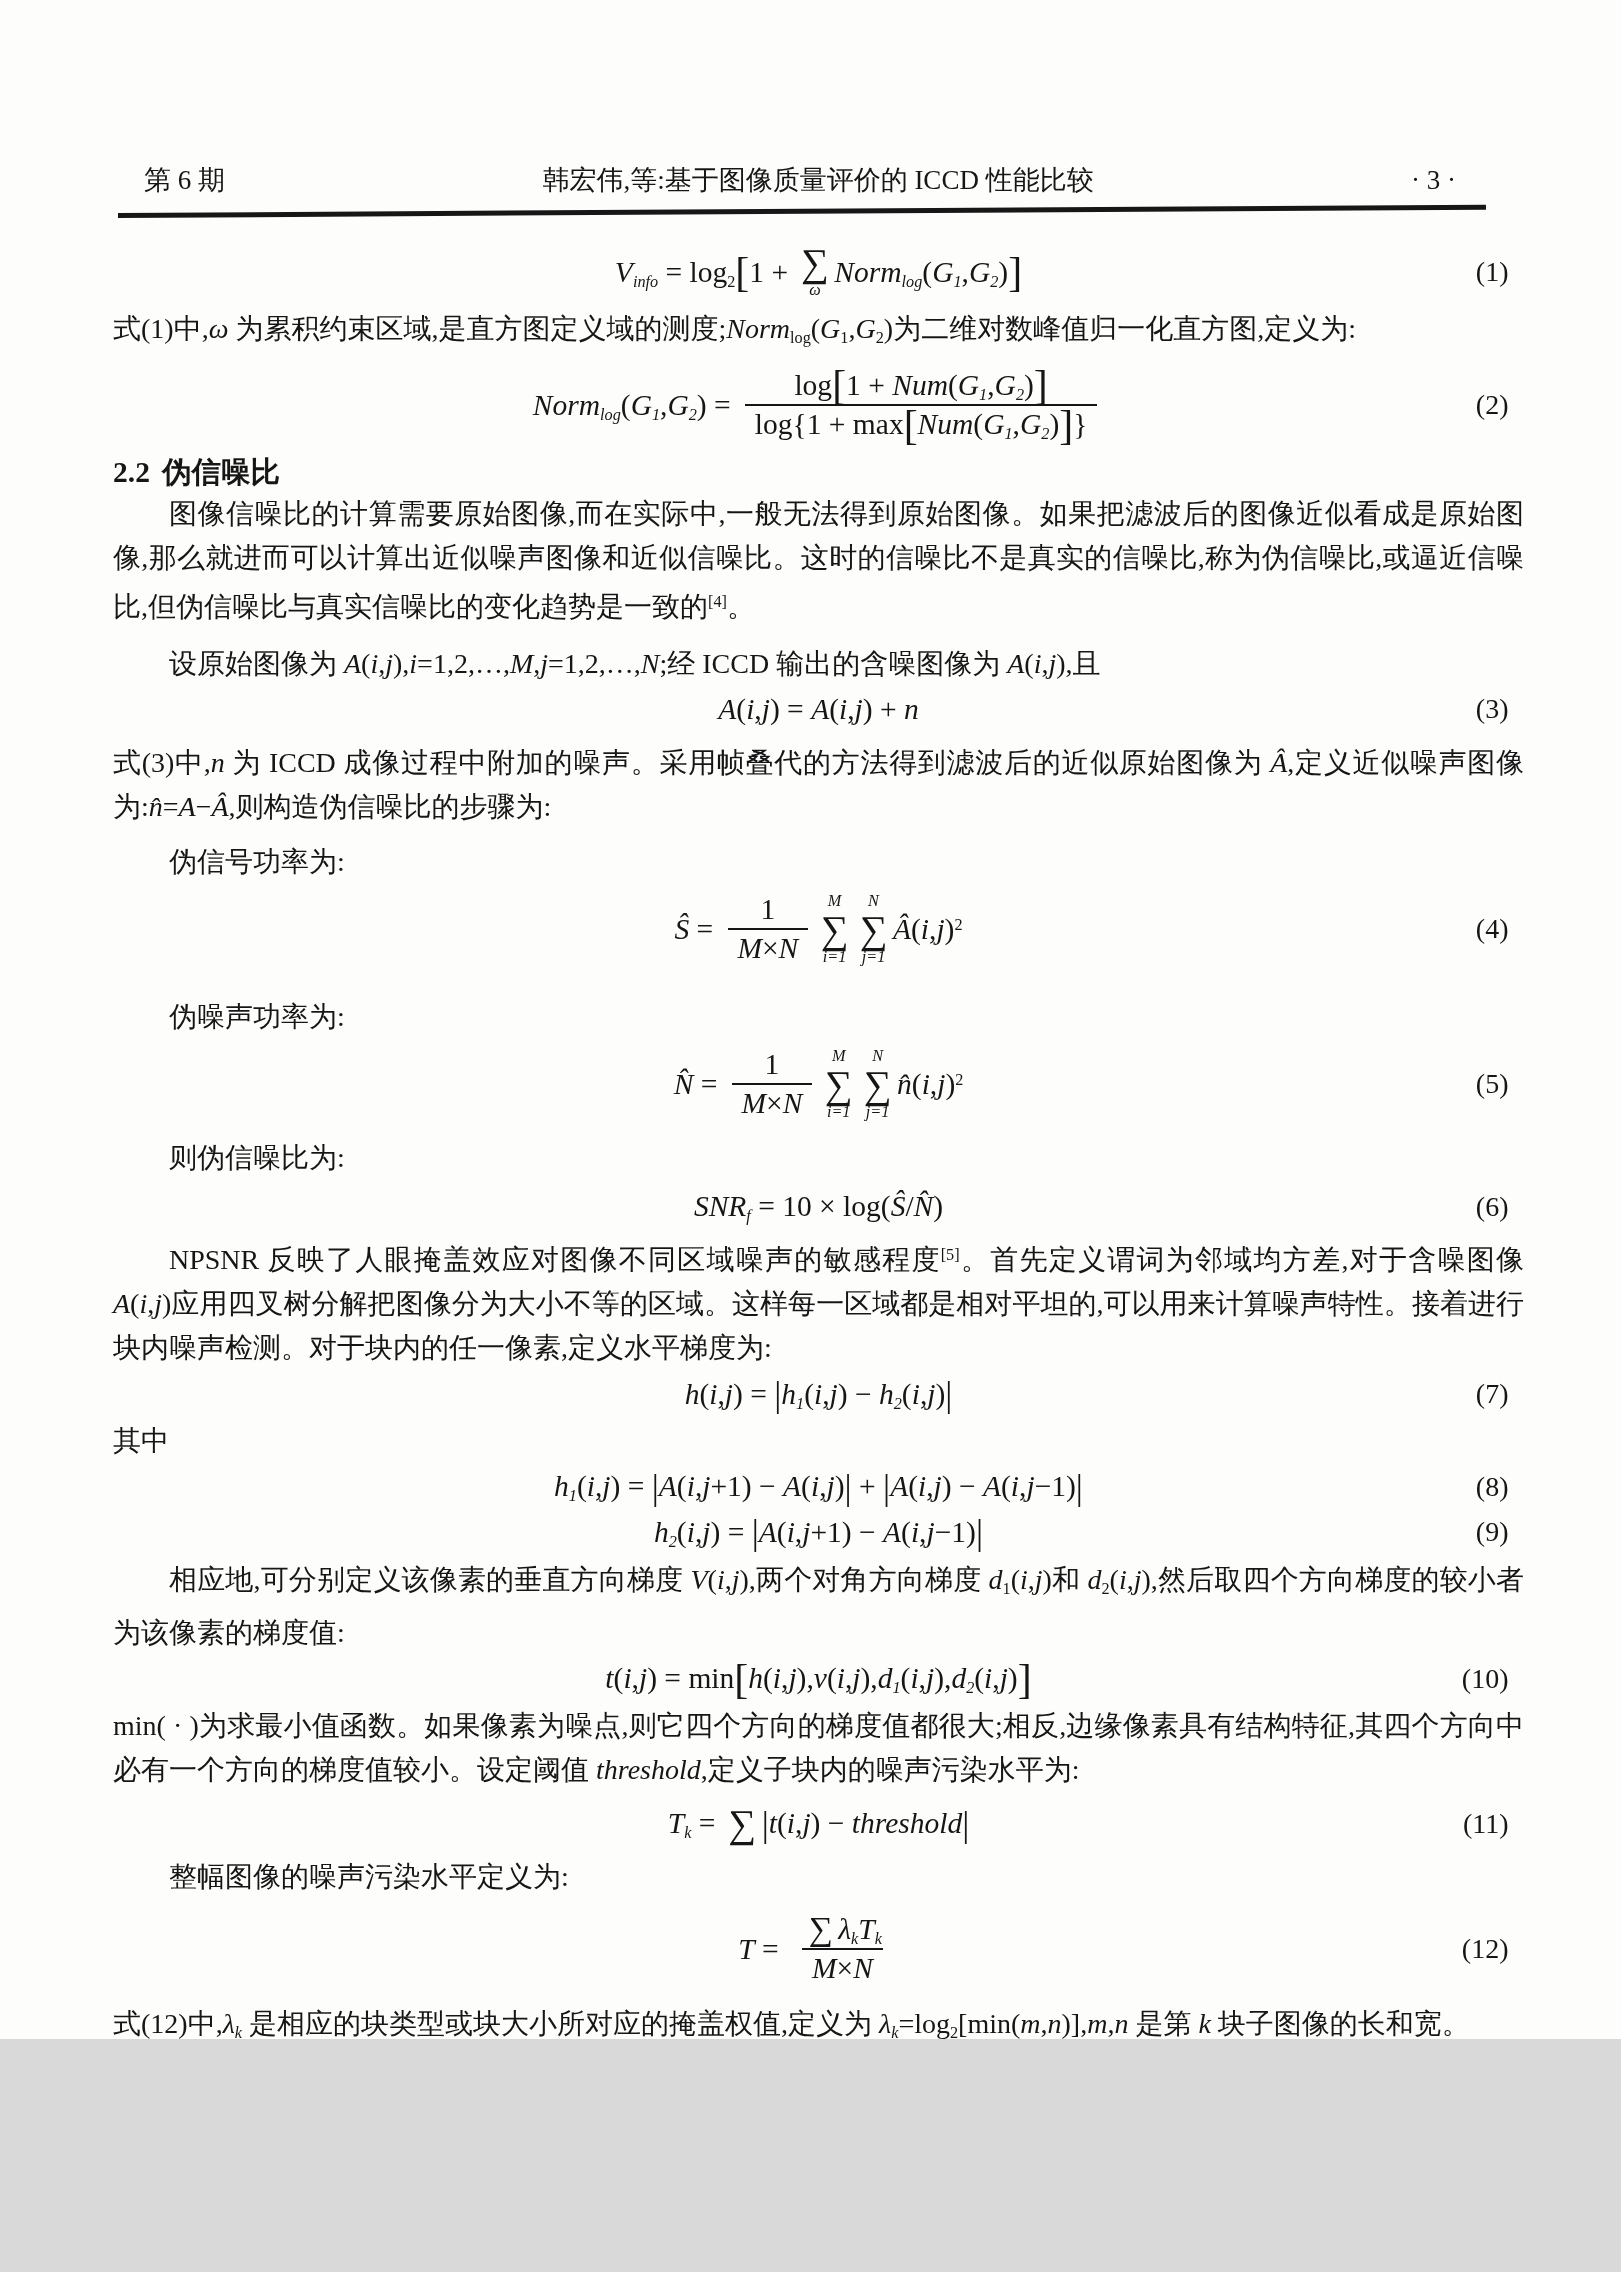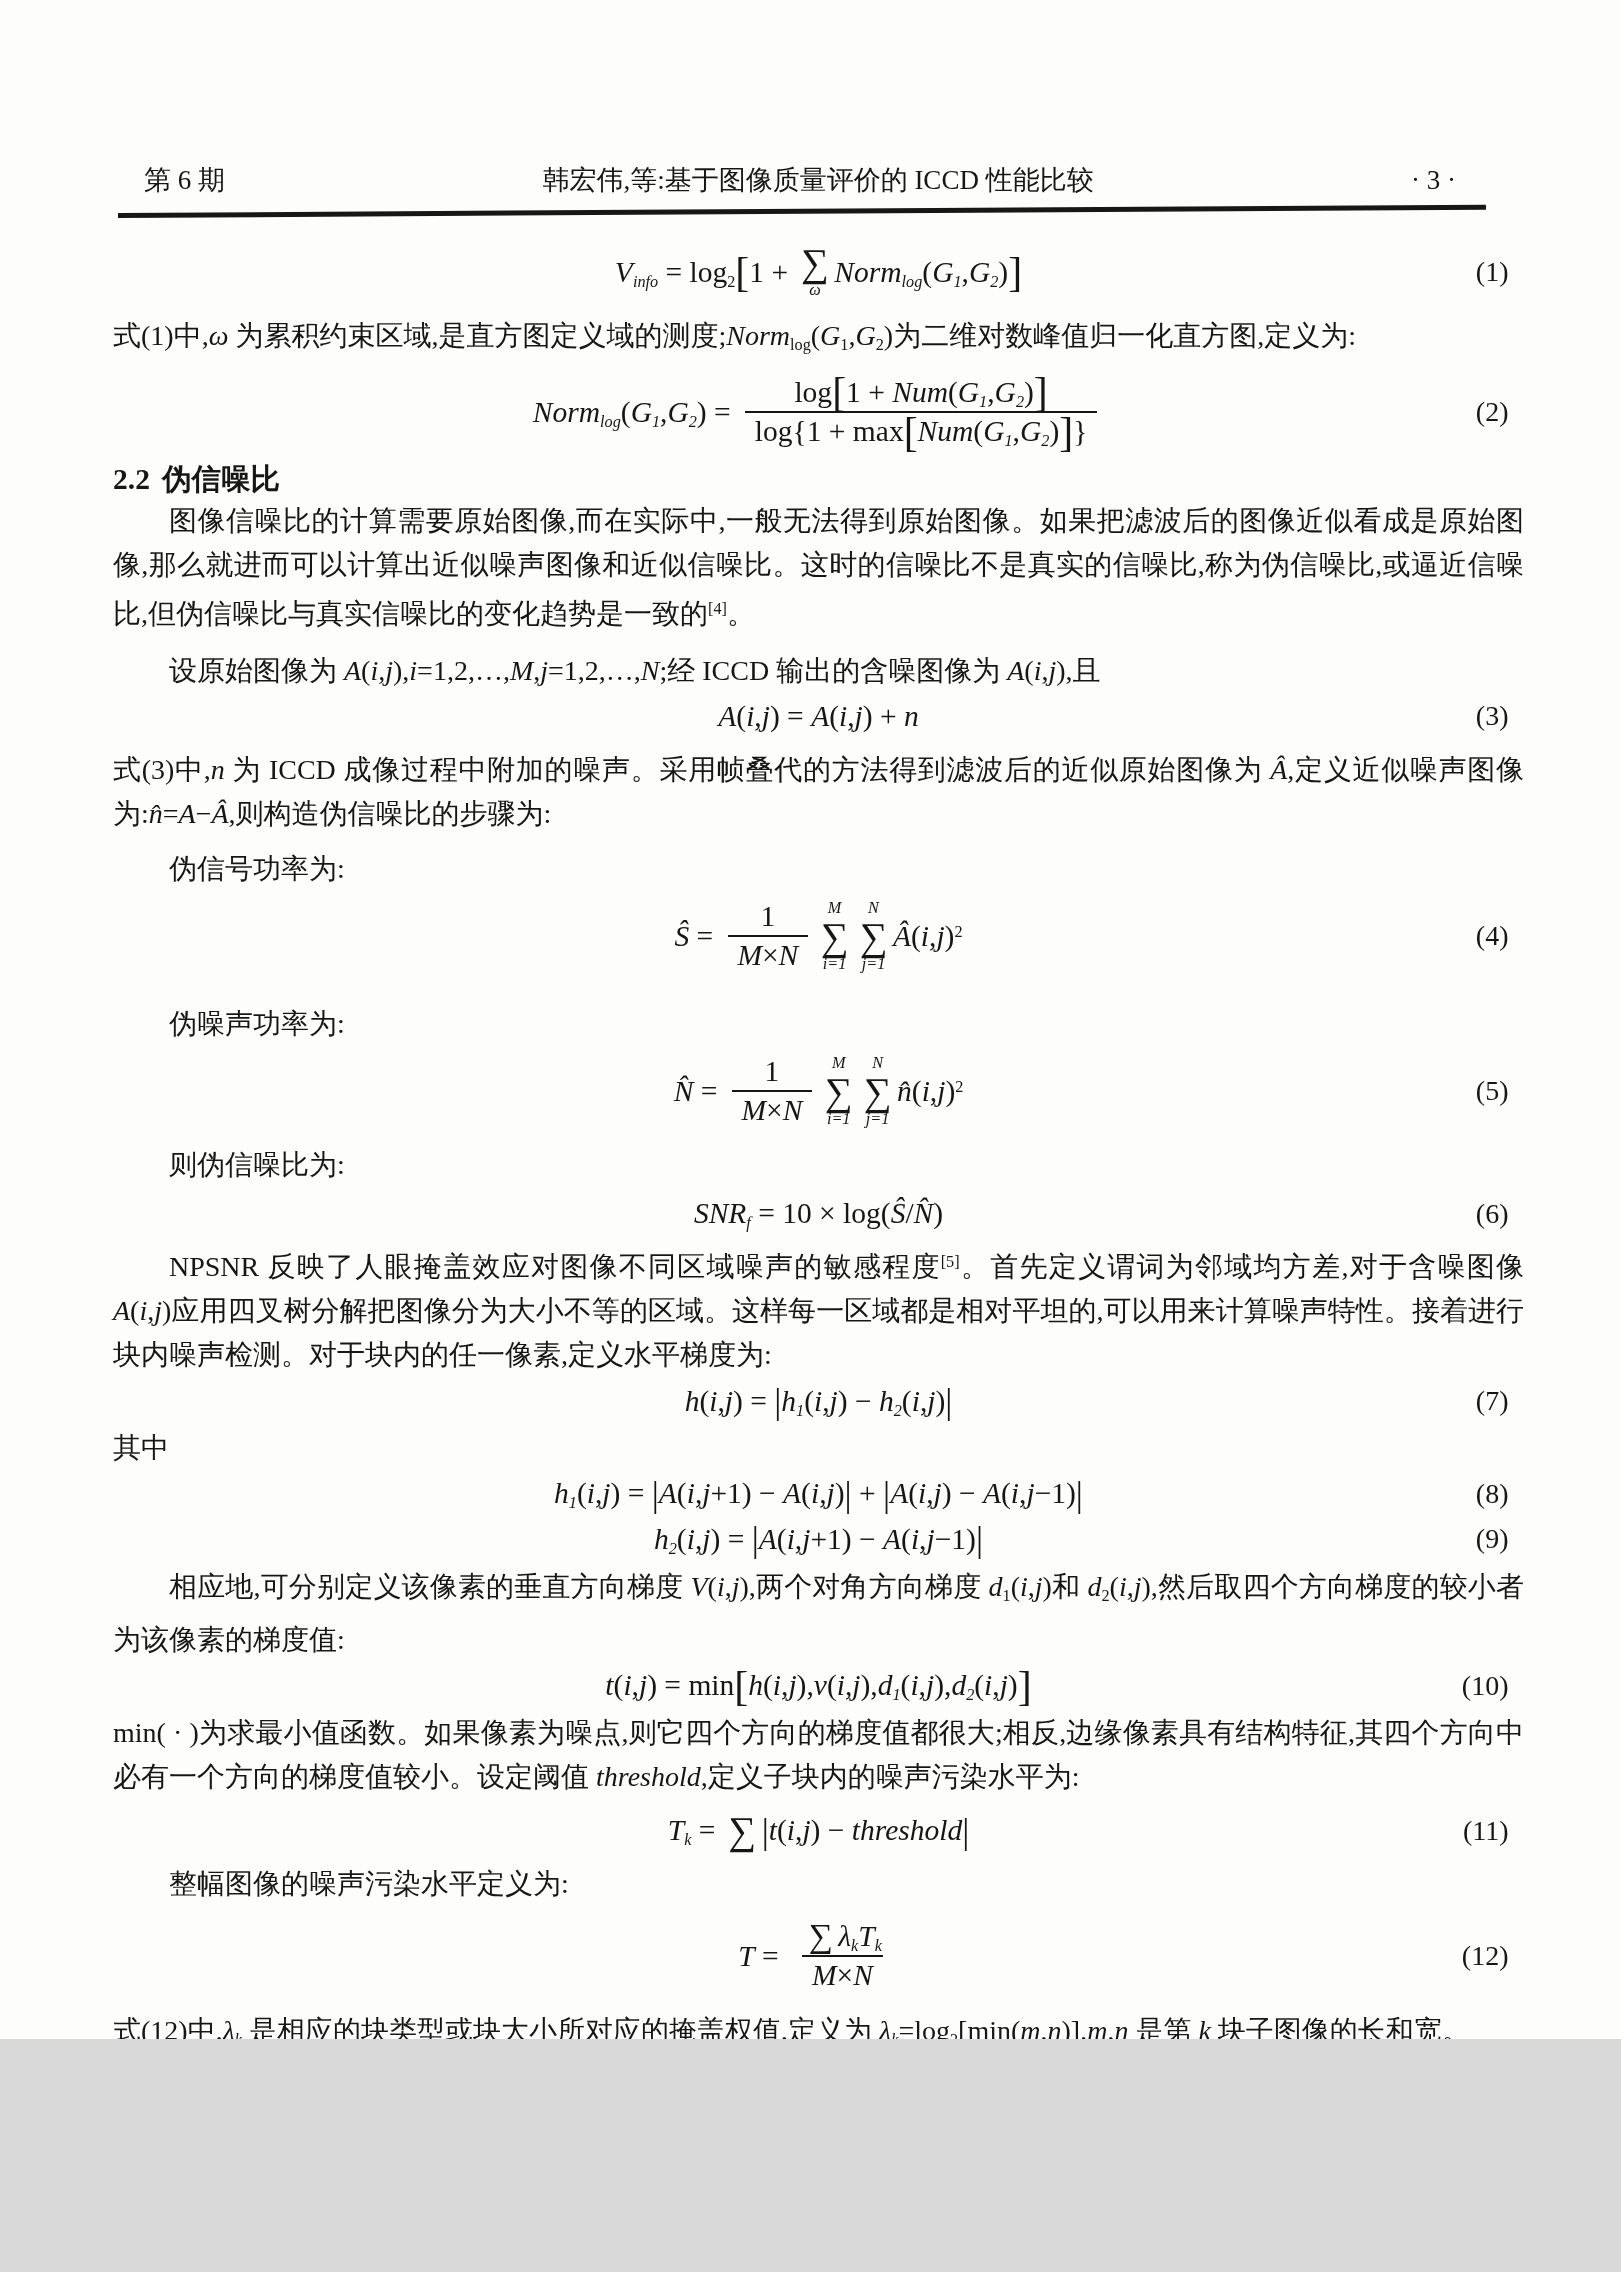--- a/index.html
+++ b/index.html
@@ -63,21 +63,21 @@
   .sum .sig{font-size:1.32em;line-height:0.95;font-style:normal;}
   .frac .sum .sig{font-size:1.15em;}
   .sum .lim{font-size:0.55em;font-style:italic;line-height:1.15;}
   .big{align-self:center;font-size:1.42em;line-height:0;font-style:normal;}
   .eqno{
     position:absolute;right:15.5px;top:50%;transform:translateY(-50%);
     font-size:28px;
   }
   
   .f1{margin-top:19.7px;min-height:70px;}
-  .p1{margin-top:7px;}
+  .p1{}
   .f2{margin-top:2.8px;min-height:84px;}
   .p2{margin-top:0;}
   .h22{margin-top:8.4px;}
   .p3{margin-top:2.8px;}
   .p4{margin-top:12.7px;}
   .f3{margin-top:1.4px;}
   .p5{margin-top:9.8px;}
   .p6{margin-top:11.3px;}
   .f4{margin-top:0;min-height:90px;}
   .p7{margin-top:21px;}

